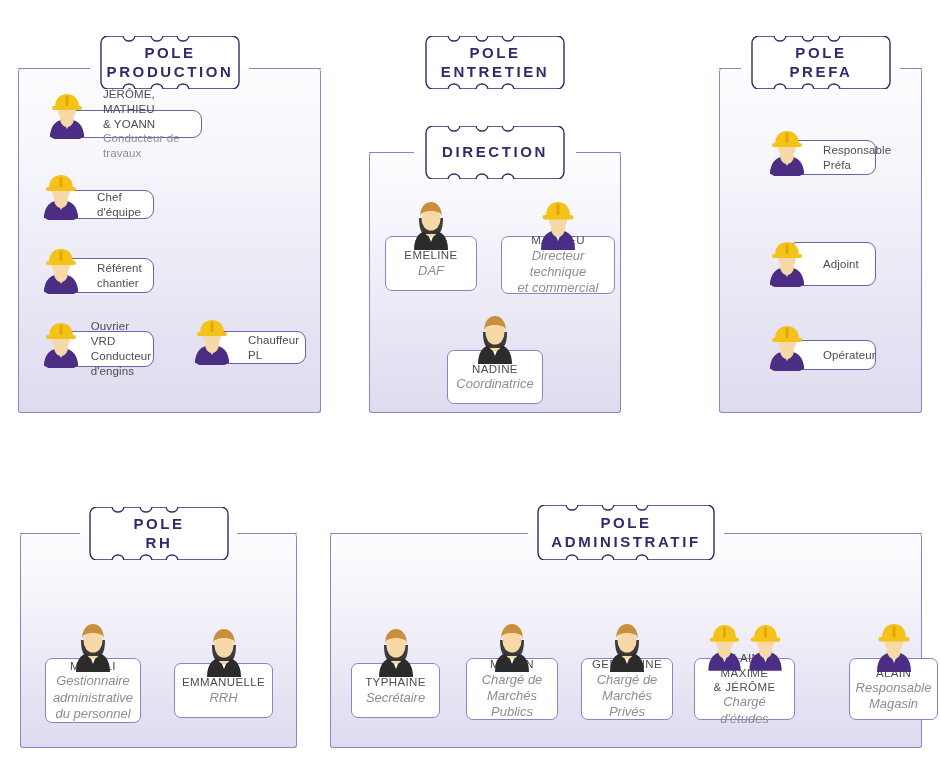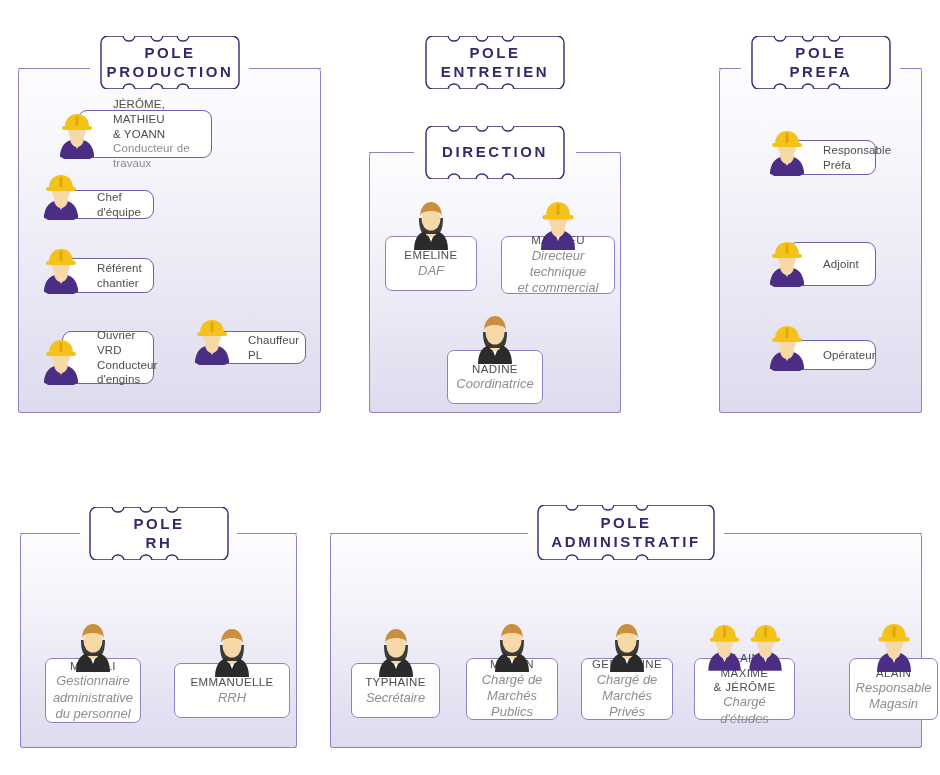--- a/index.html
+++ b/index.html
@@ -145,21 +145,21 @@
                A6,6 0 0 0 94,5 A6,6 0 0 0 100,0 L143,0 A7,7 0 0 1 150,7
                L150,46 A7,7 0 0 1 143,53 L100,53 A6,6 0 0 0 94,48 A6,6 0 0 0 88,53
                L74,53 A6,6 0 0 0 68,48 A6,6 0 0 0 62,53 L46,53
                A6,6 0 0 0 40,48 A6,6 0 0 0 34,53 L19,53 A7,7 0 0 1 12,46 Z" transform="translate(0,0)" fill="#ffffff" stroke="#312a6b" stroke-width="1.4"></path>
     </svg>
   </div>
   <div class="lbl">POLE
 PRODUCTION</div>
 </div>
 
-<div class="chip" style="left:78px;top:110px;width:134px;height:48px;">
+<div class="chip" style="left:68px;top:110px;width:134px;height:28px;">
   <span class="avleft">
     <svg width="40" height="48" viewBox="0 0 40 48">
       <ellipse cx="20" cy="44" rx="17" ry="6" fill="#4B2E83"></ellipse>
       <path d="M3,46 C3,34 10,28 20,28 C30,28 37,34 37,46 Z" fill="#4B2E83"></path>
       <path d="M15,28 L20,38 L25,28 L22,26 L18,26 Z" fill="#efe9f7"></path>
       <path d="M13,27 C13,33 17,36 20,36 C23,36 27,33 27,27 Z" fill="#F7D9A8"></path>
       <ellipse cx="20" cy="19" rx="9" ry="11" fill="#F7D9A8"></ellipse>
       <path d="M8,16 C8,8 13,3 20,3 C27,3 32,8 32,16 Z" fill="#F5C21B"></path>
       <rect x="5" y="15" width="30" height="4" rx="2" fill="#F5C21B"></rect>
       <rect x="18.5" y="5" width="3" height="10" rx="1.2" fill="#E0A900"></rect>
@@ -196,21 +196,21 @@
       <ellipse cx="20" cy="19" rx="9" ry="11" fill="#F7D9A8"></ellipse>
       <path d="M8,16 C8,8 13,3 20,3 C27,3 32,8 32,16 Z" fill="#F5C21B"></path>
       <rect x="5" y="15" width="30" height="4" rx="2" fill="#F5C21B"></rect>
       <rect x="18.5" y="5" width="3" height="10" rx="1.2" fill="#E0A900"></rect>
     </svg>
   </span>
   <span class="ctext"><span>Référent
 chantier</span></span>
 </div>
 
-<div class="chip" style="left:62px;top:331px;width:92px;height:53px;">
+<div class="chip" style="left:62px;top:331px;width:92px;height:36px;justify-content:center;">
   <span class="avleft">
     <svg width="40" height="48" viewBox="0 0 40 48">
       <ellipse cx="20" cy="44" rx="17" ry="6" fill="#4B2E83"></ellipse>
       <path d="M3,46 C3,34 10,28 20,28 C30,28 37,34 37,46 Z" fill="#4B2E83"></path>
       <path d="M15,28 L20,38 L25,28 L22,26 L18,26 Z" fill="#efe9f7"></path>
       <path d="M13,27 C13,33 17,36 20,36 C23,36 27,33 27,27 Z" fill="#F7D9A8"></path>
       <ellipse cx="20" cy="19" rx="9" ry="11" fill="#F7D9A8"></ellipse>
       <path d="M8,16 C8,8 13,3 20,3 C27,3 32,8 32,16 Z" fill="#F5C21B"></path>
       <rect x="5" y="15" width="30" height="4" rx="2" fill="#F5C21B"></rect>
       <rect x="18.5" y="5" width="3" height="10" rx="1.2" fill="#E0A900"></rect>
@@ -420,21 +420,21 @@
       <ellipse cx="21" cy="19" rx="9.5" ry="11.5" fill="#F7D9A8"></ellipse>
       <path d="M10,18 C10,7 15,2 21,2 C27,2 32,7 32,18 C32,13 28,11 21,11 C14,11 10,13 10,18 Z" fill="#C98F3E"></path>
     </svg>
   </span>
   <span class="nm">MAGALI</span>
   <span class="rl">Gestionnaire
 administrative
 du personnel</span>
 </div>
 
-<div class="pcard" style="left:174px;top:663px;width:116px;height:55px;">
+<div class="pcard" style="left:174px;top:663px;width:99px;height:55px;">
   <span class="avtop">
     <svg width="42" height="50" viewBox="0 0 42 50">
       <path d="M4,50 C4,36 11,30 21,30 C31,30 38,36 38,50 Z" fill="#2b2b2b"></path>
       <path d="M16,29 L21,42 L26,29 L23,27 L19,27 Z" fill="#ffffff"></path>
       <path d="M21,30 L17,33 L21,37 L25,33 Z" fill="#2b2b2b"></path>
       <path d="M14,28 C14,34 18,37 21,37 C24,37 28,34 28,28 Z" fill="#F7D9A8"></path>
       <path d="M9,18 C9,30 12,34 15,34 L27,34 C30,34 33,30 33,18 Z" fill="#2b2b2b" opacity="0.92"></path>
       <ellipse cx="21" cy="19" rx="9.5" ry="11.5" fill="#F7D9A8"></ellipse>
       <path d="M10,18 C10,7 15,2 21,2 C27,2 32,7 32,18 C32,13 28,11 21,11 C14,11 10,13 10,18 Z" fill="#C98F3E"></path>
     </svg>

